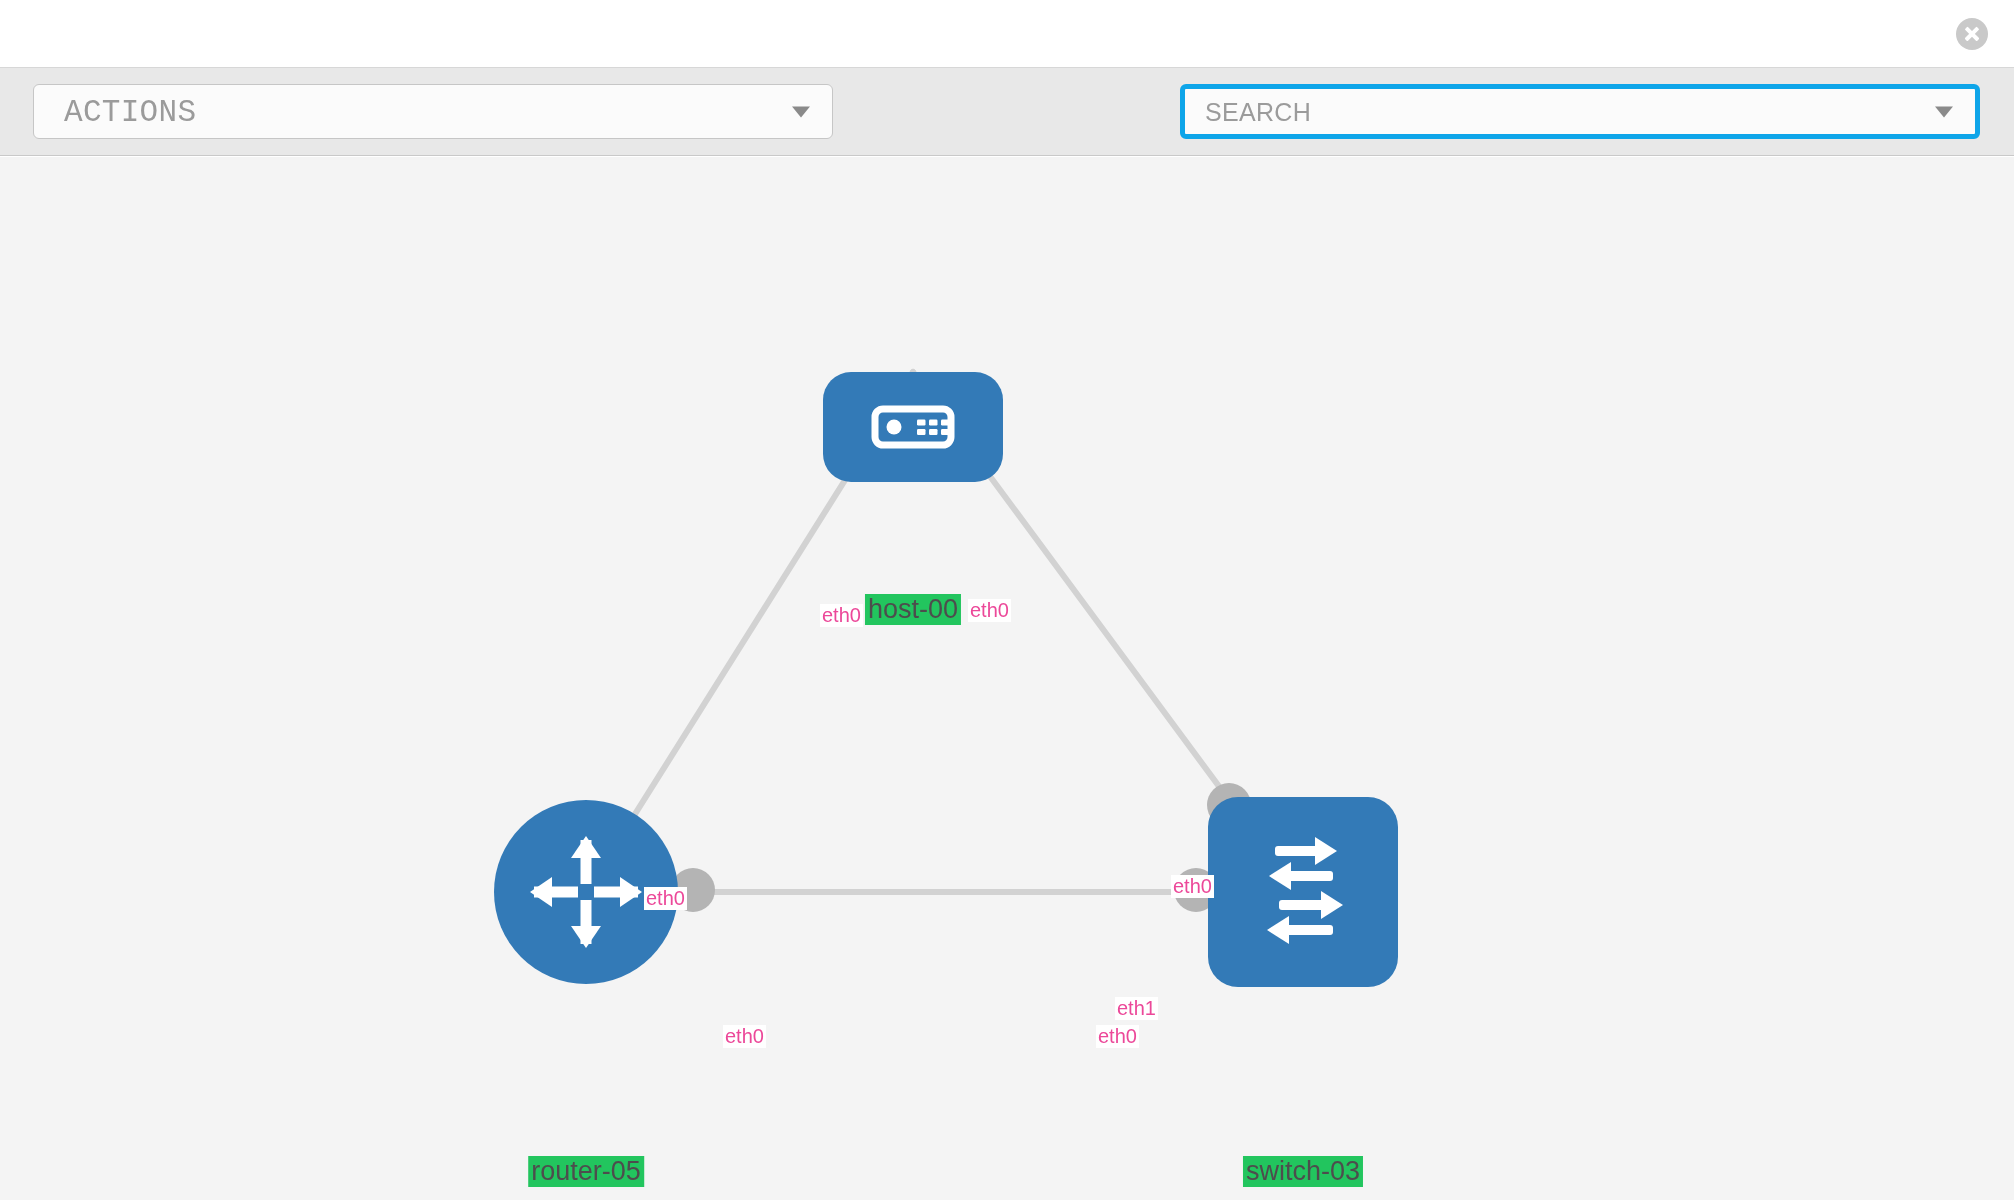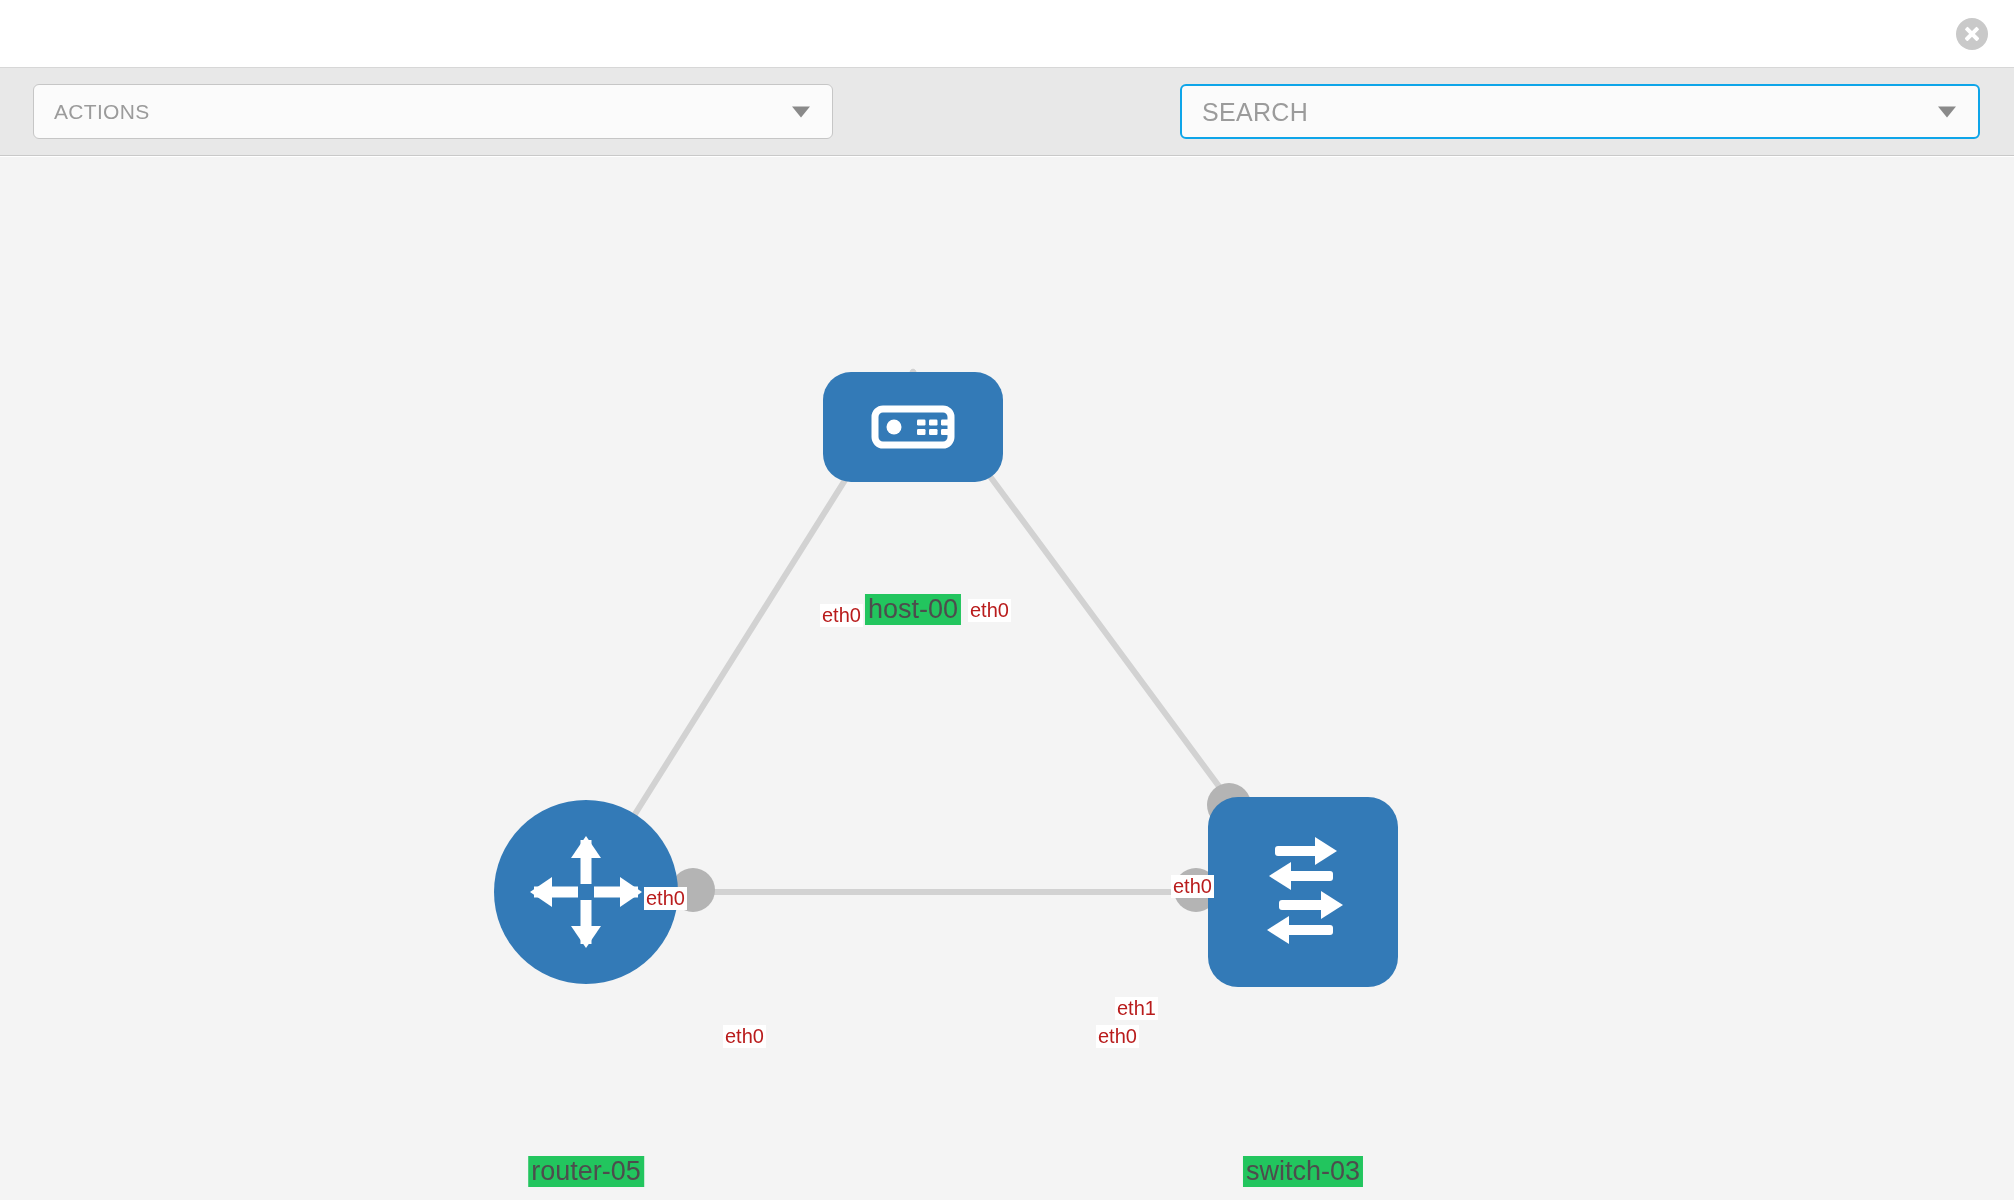--- a/index.html
+++ b/index.html
@@ -44,40 +44,40 @@
     border-bottom: 1px solid #c9c9c9;
   }
   #actions-select {
     position: absolute; left: 33px; top: 16px;
     width: 800px; height: 55px;
     background: #fbfbfb;
     border: 1px solid #c6c6c6; border-radius: 6px;
     cursor: pointer;
   }
   #actions-select .label {
-    position: absolute; left: 20px; top: 50%;
+    position: absolute; left: 30px; top: 50%;
     transform: translateY(-50%);
-    font-size: 21px; color: #9b9b9b; letter-spacing: .3px;
+    font-size: 31px; color: #9b9b9b; letter-spacing: .3px; font-family: Liberation Mono, monospace;
   }
   .caret {
     position: absolute; right: 22px; top: 50%;
     transform: translateY(-50%);
     width: 0; height: 0;
     border-left: 9px solid transparent;
     border-right: 9px solid transparent;
     border-top: 11px solid #8a8a8a;
   }
   #wrench-icon-btn { position: absolute; left: 1043px; top: 93px; cursor: pointer; }
   #key-icon-btn    { position: absolute; left: 1110px; top: 93px; cursor: pointer; }
 
   #search-box {
     position: absolute; left: 1180px; top: 16px;
     width: 800px; height: 55px;
     background: #fbfbfb;
-    border: 2px solid #0ea5e9; border-radius: 6px;
+    border: 5px solid #0ea5e9; border-radius: 6px;
     cursor: text;
   }
   #search-box .label {
     position: absolute; left: 20px; top: 50%;
     transform: translateY(-50%);
     font-size: 25px; color: #9b9b9b; letter-spacing: .3px;
   }
 
   
   #canvas {
@@ -91,21 +91,21 @@
   .node-label {
     position: absolute;
     font-size: 27px; color: #4d4d4d;
     background: #22c55e;
     padding: 0 3px;
     white-space: nowrap;
     transform: translateX(-50%);
   }
   .iface-label {
     position: absolute;
-    font-size: 20px; color: #b91c1c;
+    font-size: 20px; color: #ec4899;
     background: #ffffff;
     padding: 0 2px;
     white-space: nowrap;
   }
 </style>
 </head>
 <body>
 
 <div id="header">
   <div id="close-button">

